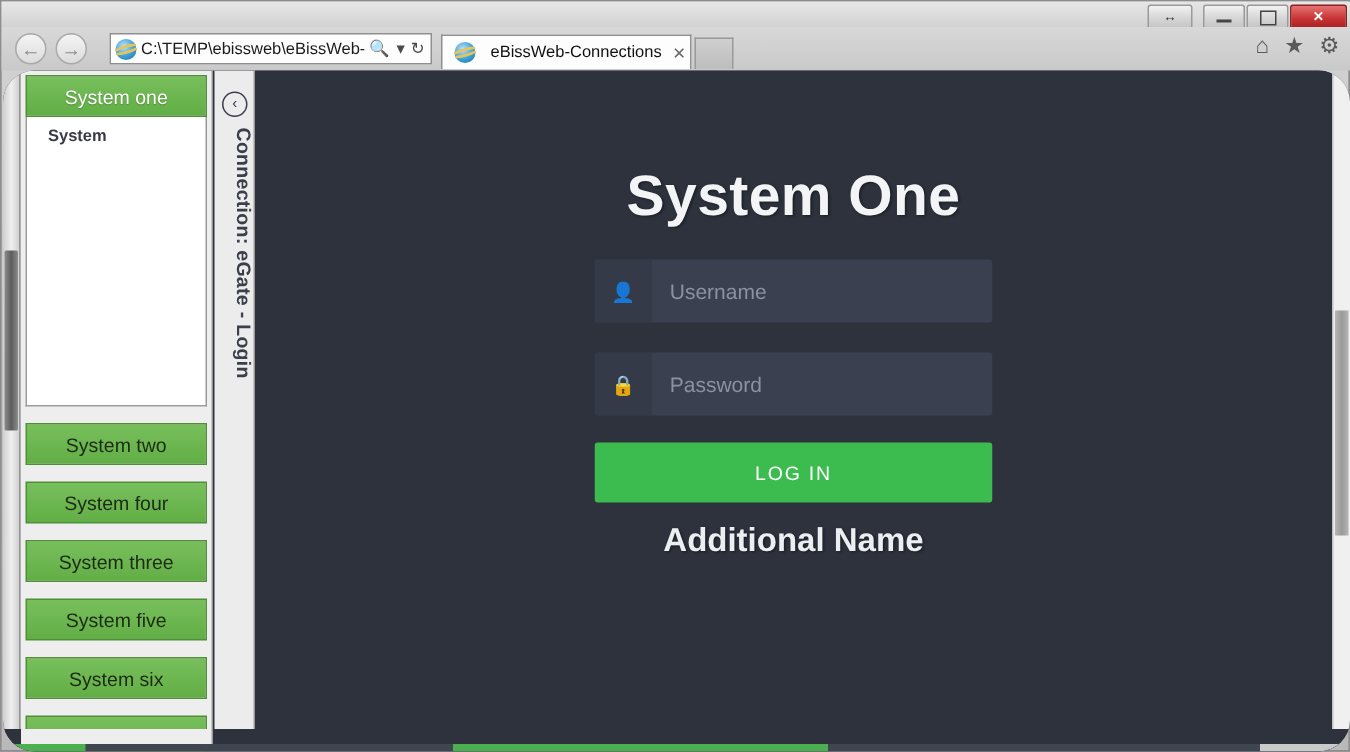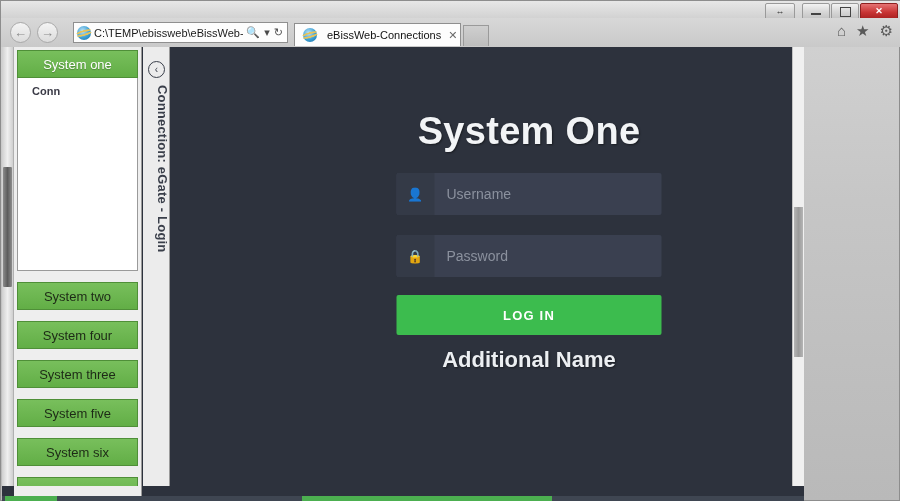--- a/index.html
+++ b/index.html
@@ -169,23 +169,24 @@
     gap: 10px;
     color: #5a5a5a;
     font-size: 15px;
     line-height: 1;
   }
 
   
   .viewport {
     position: absolute;
     left: 1px; top: 46px;
-    width: 802px; height: 454px;
+    width: 898px; height: 454px;
     background: #2d323d;
     overflow: hidden;
+    border-radius: 21px;
   }
 
   
   .left-scroll {
     position: absolute;
     left: 0; top: 0;
     width: 12px; height: 439px;
     background: linear-gradient(to right, #cfcfcf, #efefef, #cfcfcf);
     border-right: 1px solid #b0b0b0;
     box-sizing: border-box;
@@ -332,21 +333,21 @@
     font-size: 14px;
     color: #8b919e;
   }
   .login-btn {
     margin-top: 18px;
     height: 40px;
     background: #3cbc4e;
     border-radius: 2px;
     color: #ffffff;
     font-size: 13px;
-    font-weight: bold;
+    font-weight: normal;
     letter-spacing: 1.2px;
     display: flex;
     align-items: center;
     justify-content: center;
   }
   .additional-name {
     margin-top: 12px;
     text-align: center;
     font-size: 22px;
     font-weight: bold;
@@ -469,21 +470,21 @@
 
       <div class="left-scroll">
         <div class="left-scroll-thumb"></div>
       </div>
 
       <div class="leftpanel">
         <div class="sys-header">
           <span>System one</span>
         </div>
         <div class="sys-body">
-          <div class="sys-body-link">Conn</div>
+          <div class="sys-body-link">System</div>
         </div>
         <div class="sys-btn">
           <span>System two</span>
         </div>
         <div class="sys-btn">
           <span>System four</span>
         </div>
         <div class="sys-btn">
           <span>System three</span>
         </div>

